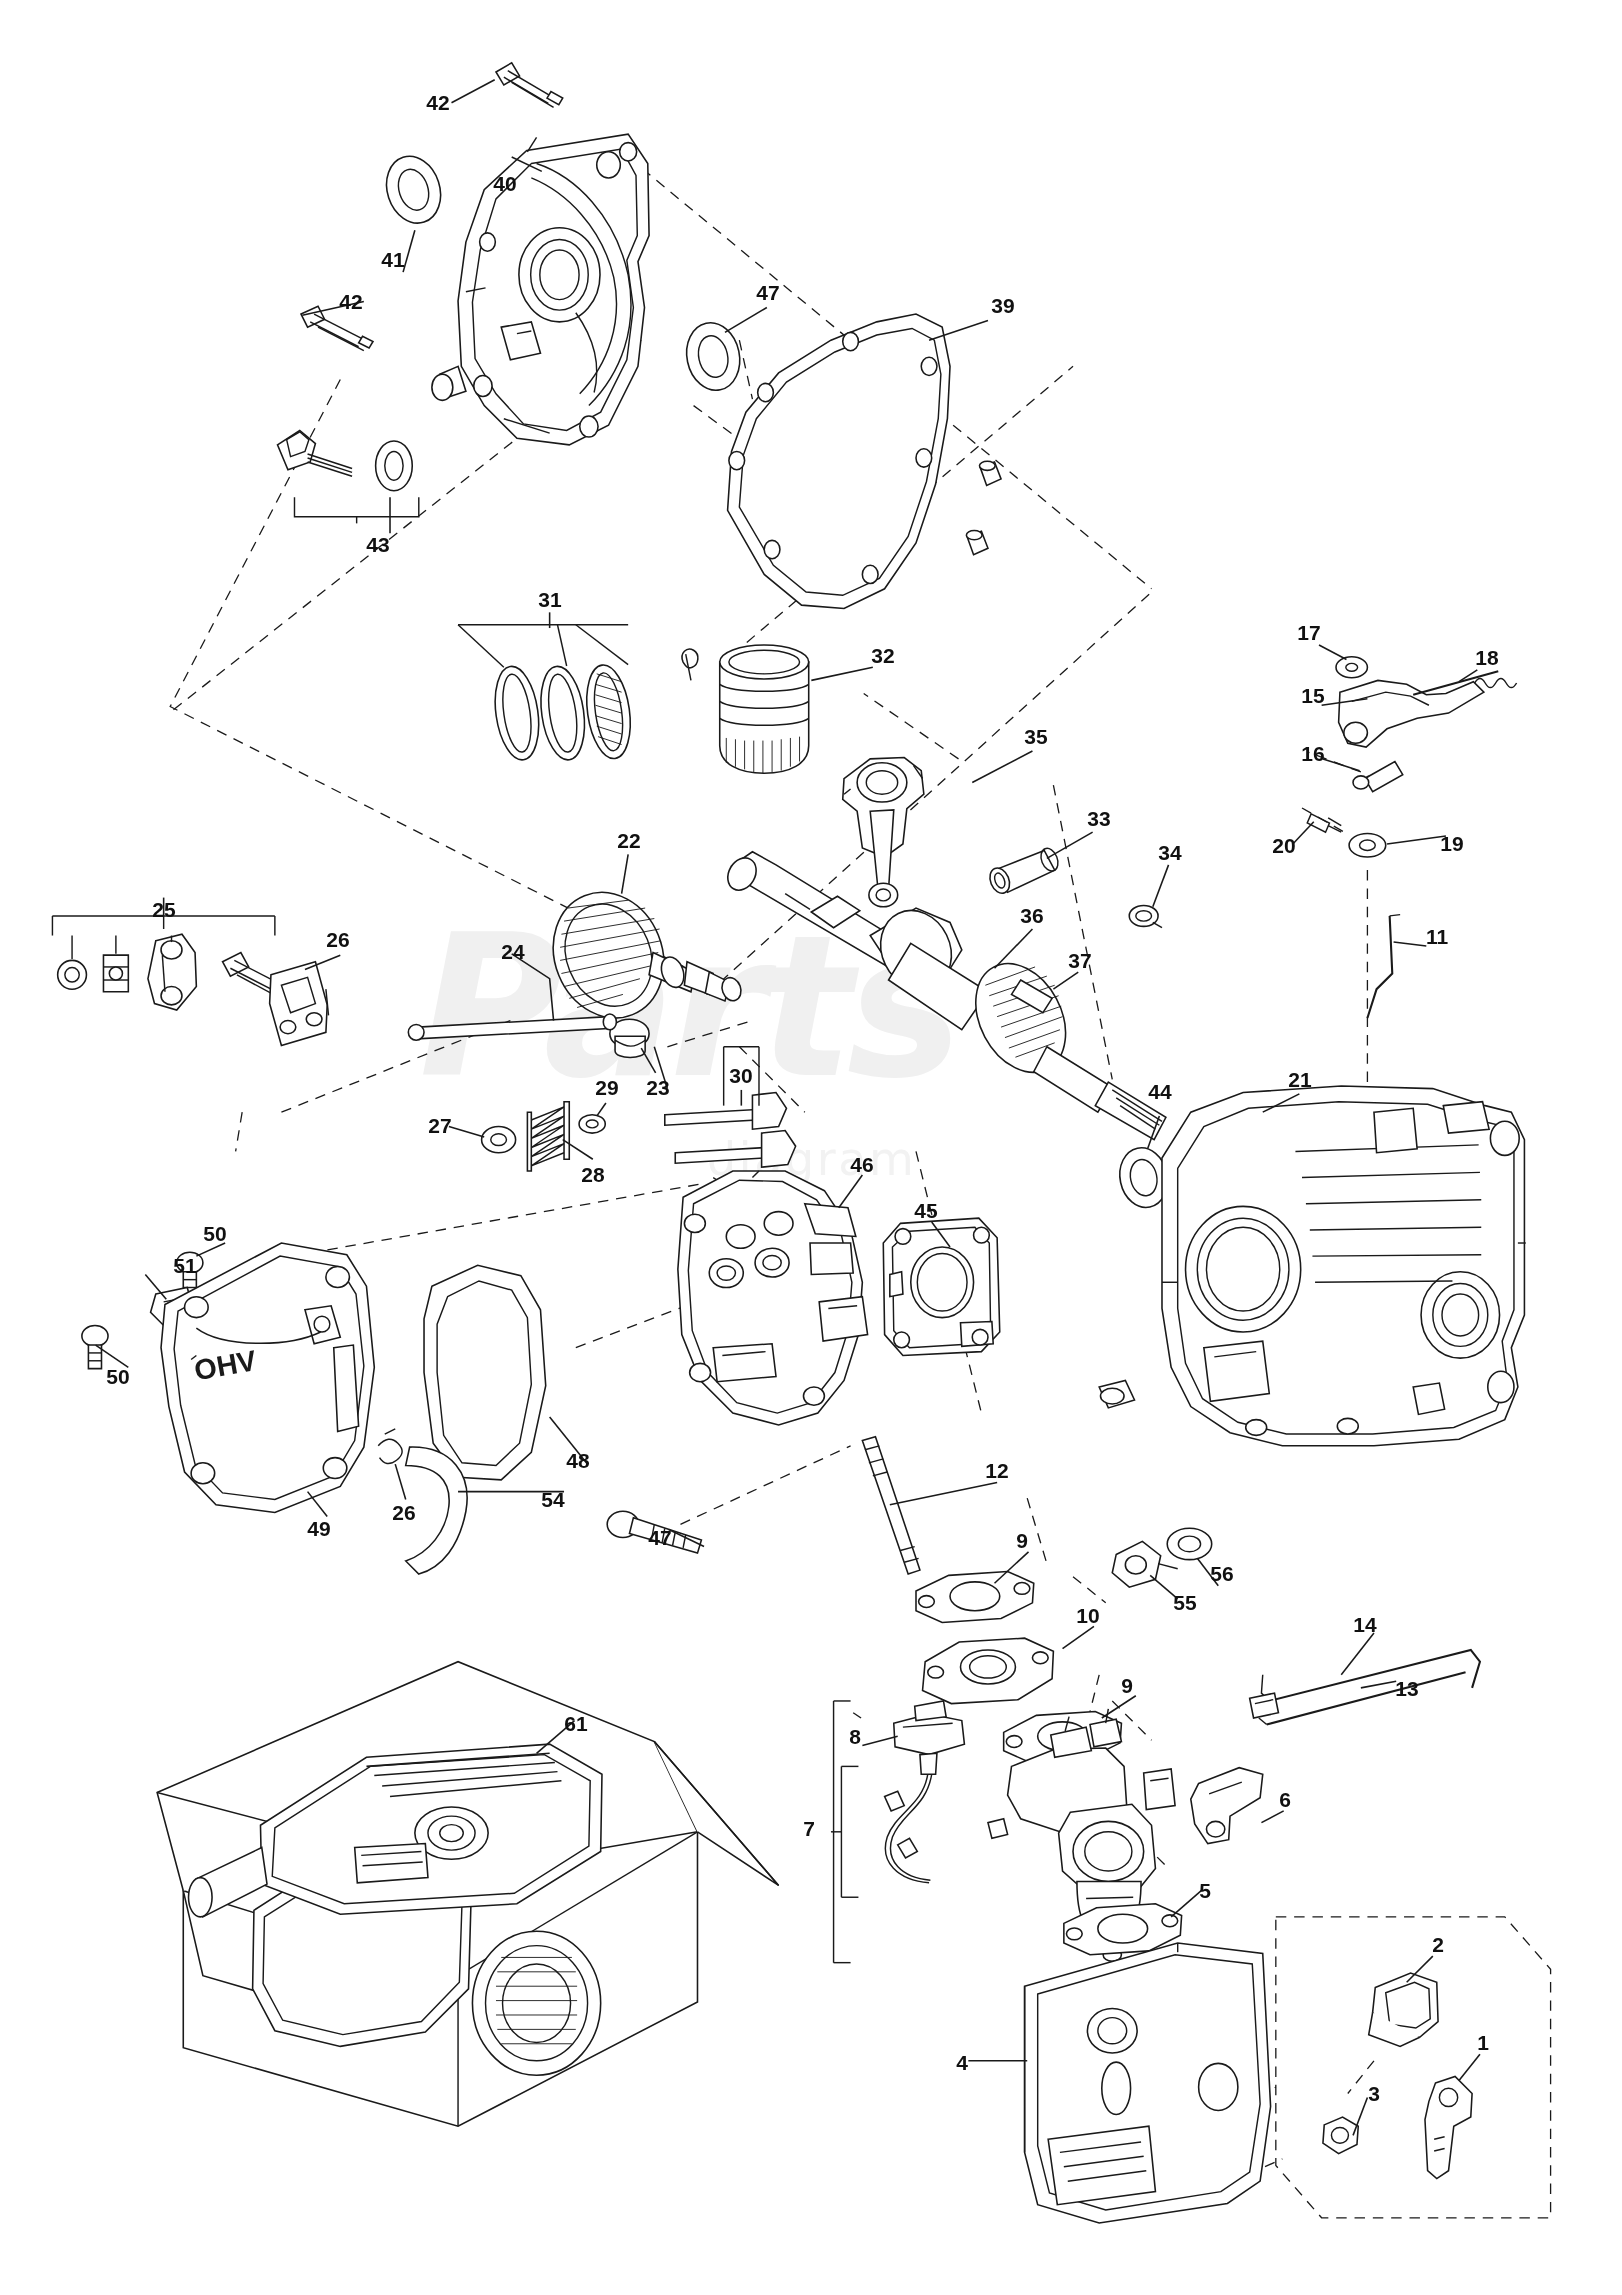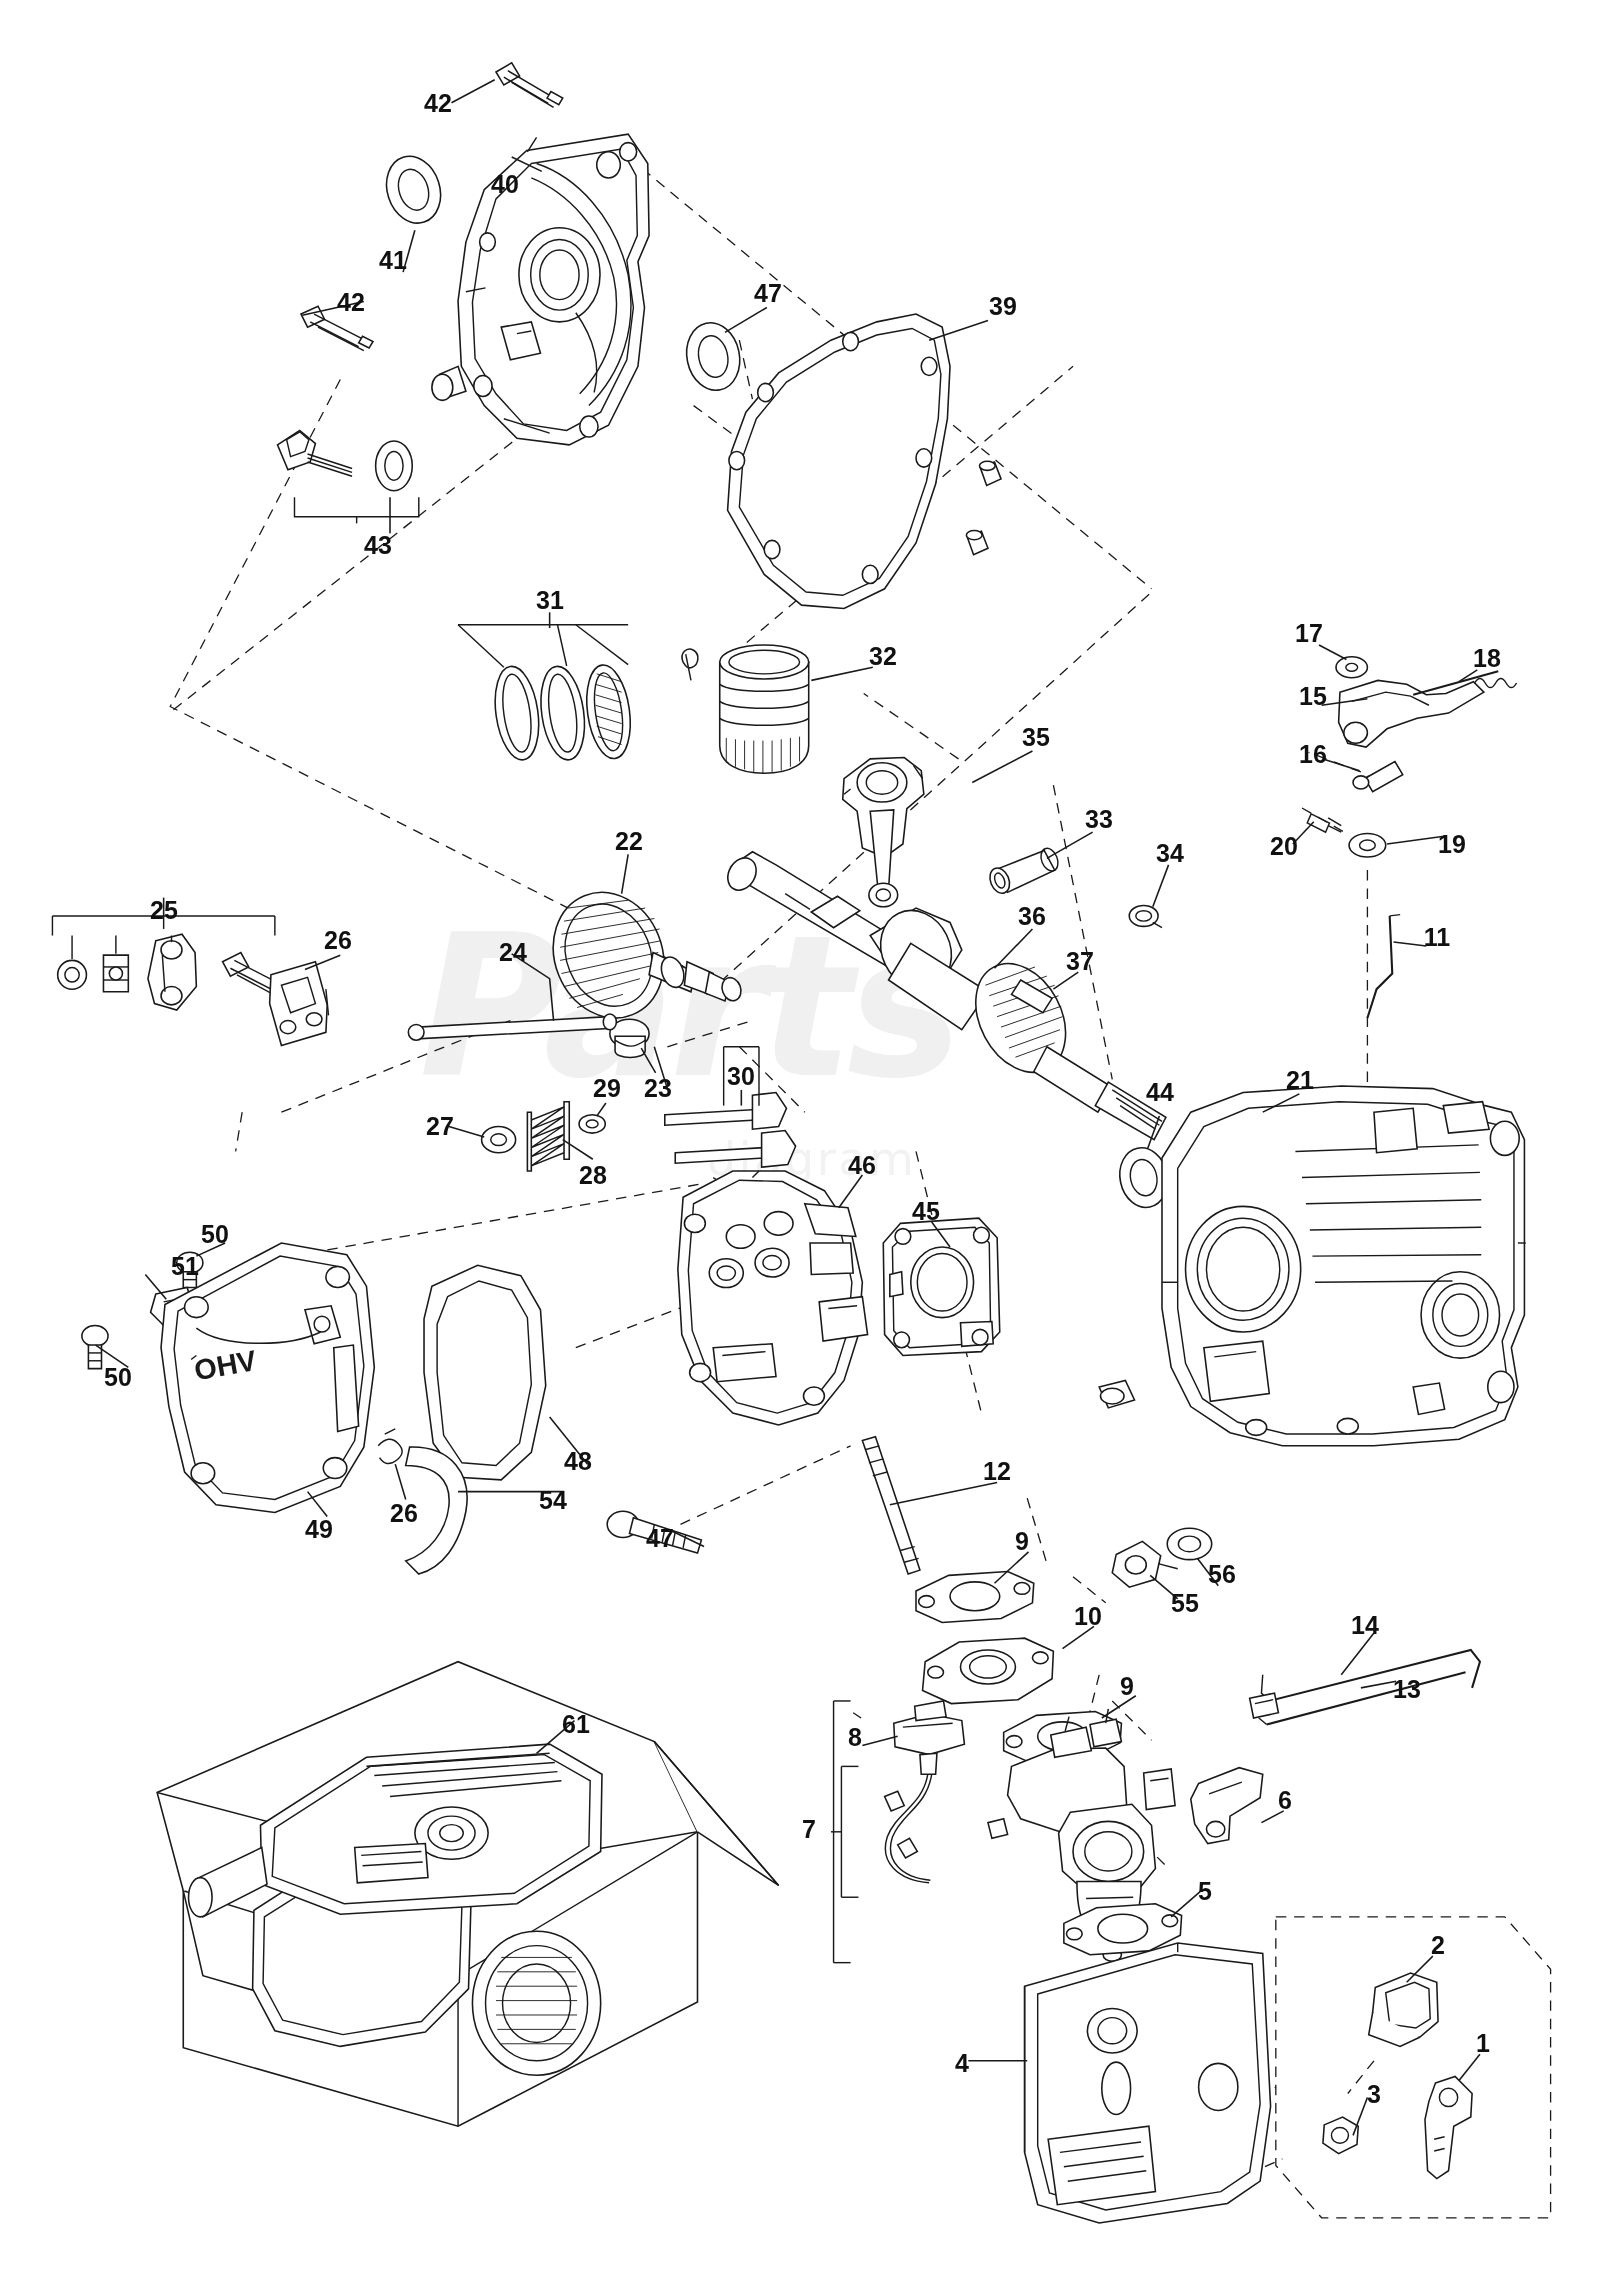--- a/index.html
+++ b/index.html
@@ -46,21 +46,21 @@
     color: #f2f2f2;
     position: absolute;
     left: 288px;
     top: 262px;
     letter-spacing: 2.6px;
   }
   
   .callout {
     position: absolute;
     font-family: "Liberation Sans", sans-serif;
-    font-size: 25px;
+    font-size: 21px;
     font-weight: bold;
     color: #111111;
     z-index: 30;
     white-space: nowrap;
     transform: translate(-50%, -50%);
   }
   
   #art {
     position: absolute;
     left: 0;

